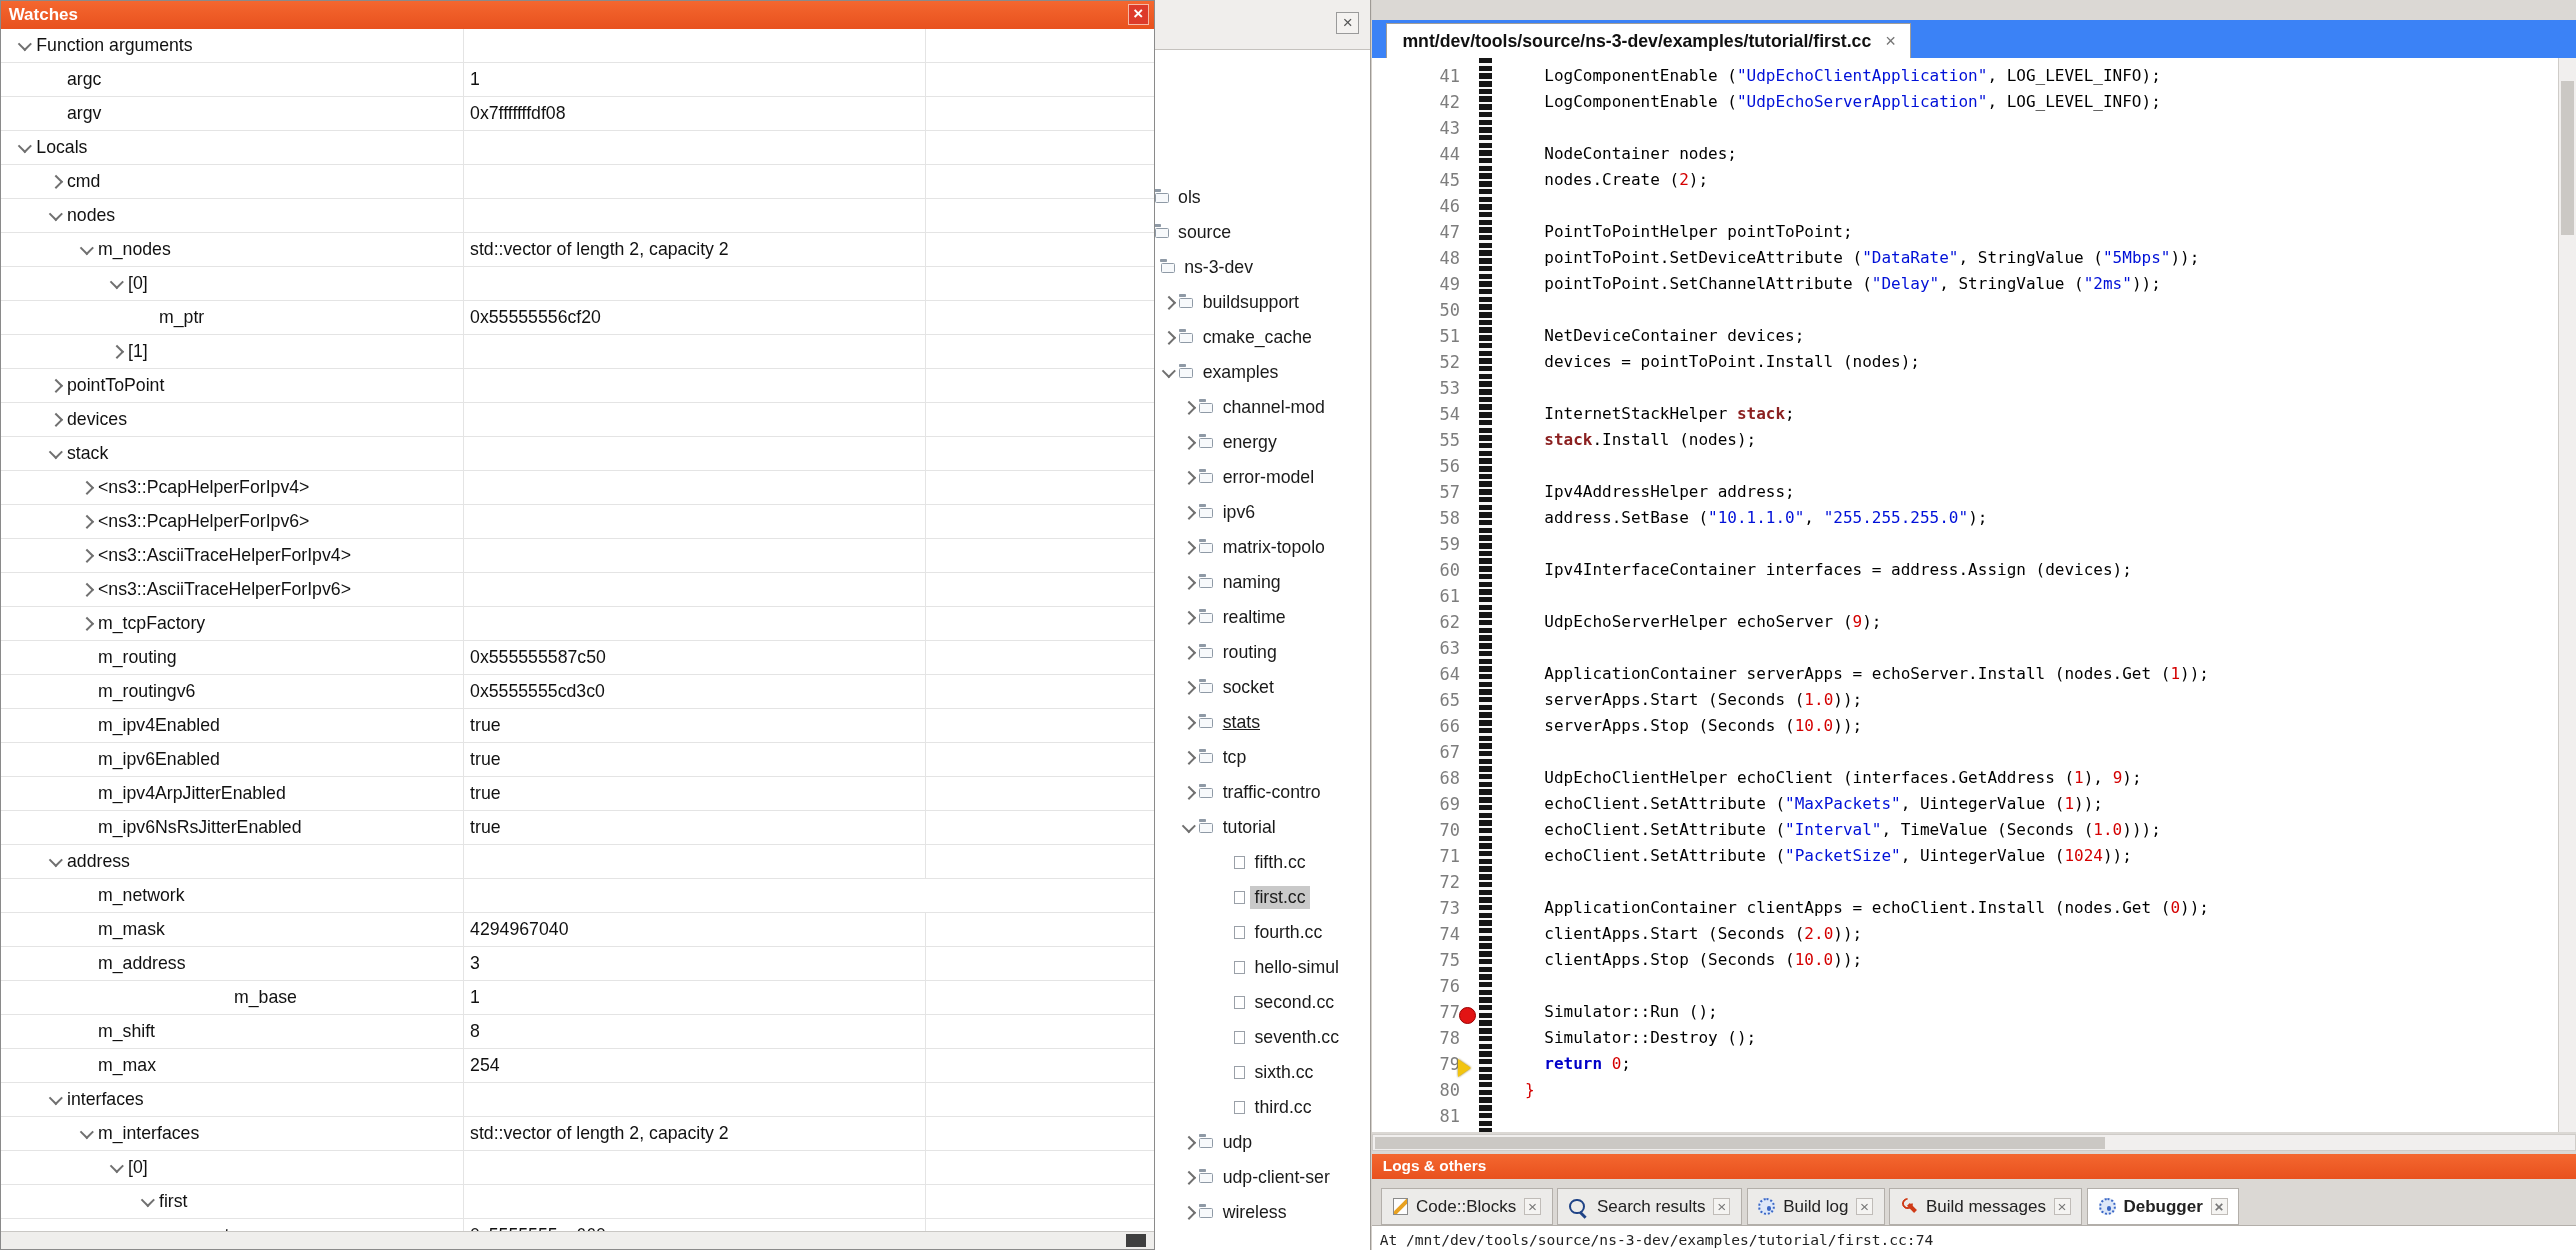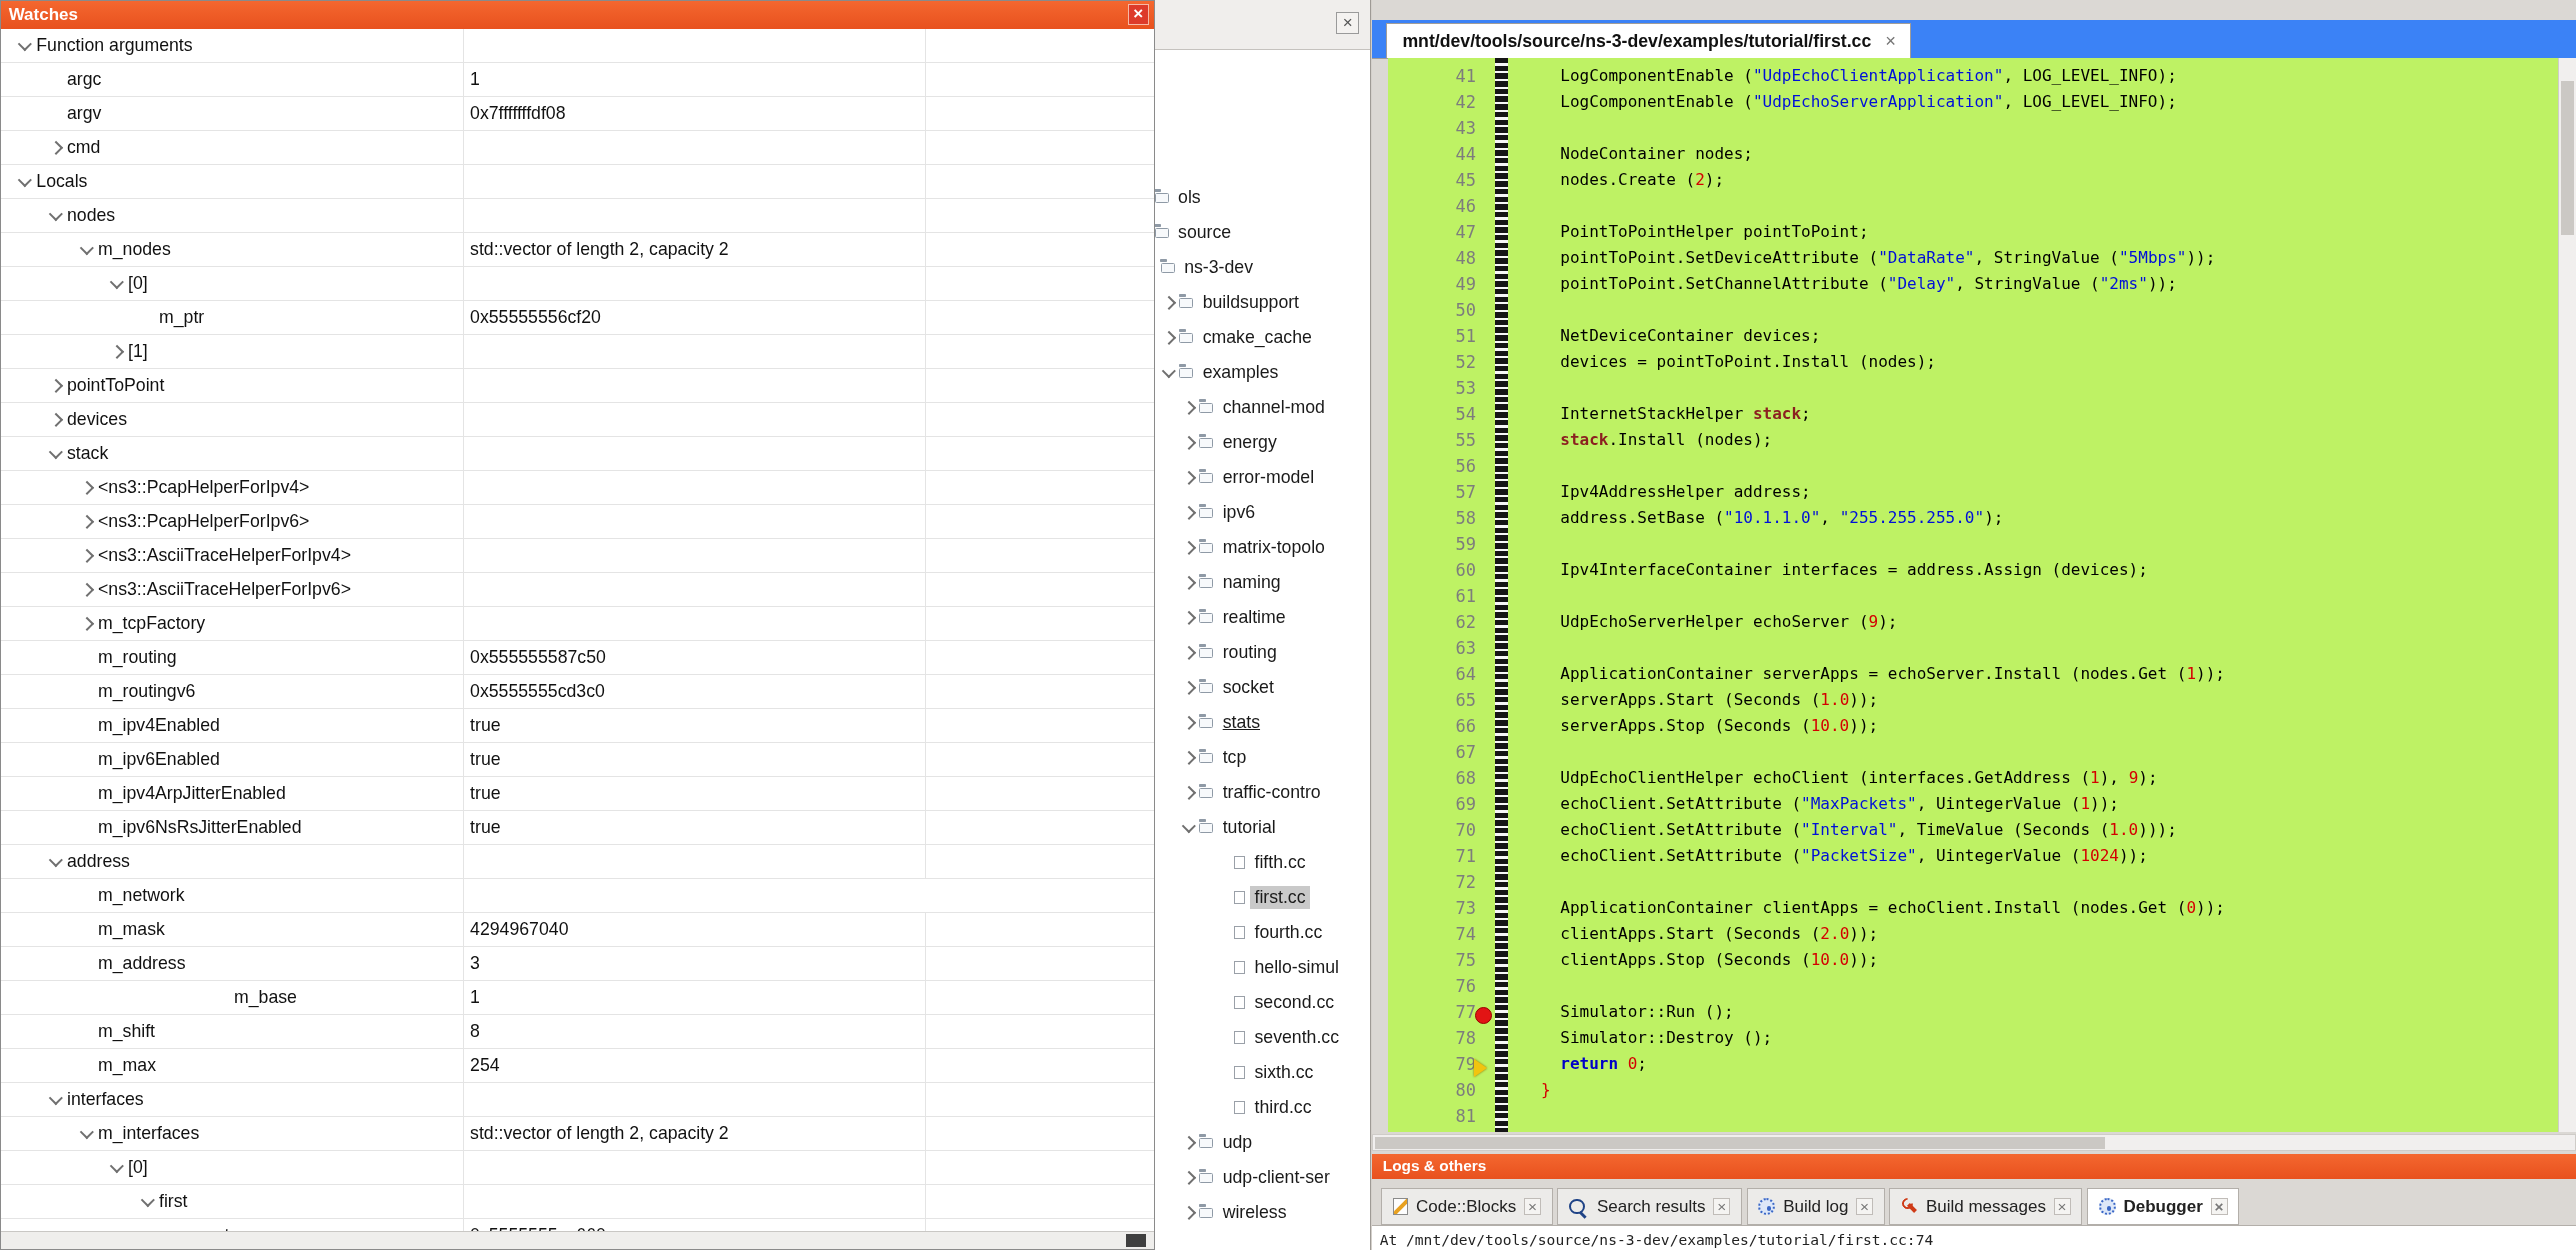--- a/index.html
+++ b/index.html
@@ -34,21 +34,21 @@
   .w-val{width:462px;border-right:0.8px solid #e4e4e4;line-height:32px;font-size:17.7px;padding-left:6.1px;color:#111;white-space:nowrap;overflow:hidden;}
   .w-extra{flex:1;}
   .w-hscroll{position:absolute;left:0;right:0;bottom:0;height:17px;background:#efeeec;border-top:0.8px solid #c9c7c4;}
   .w-hthumb{position:absolute;right:7.7px;top:2.3px;width:20px;height:12.3px;background:#3f3f3f;}
 
   
   .editor{position:absolute;left:1372px;top:0;width:1204px;height:1250px;background:#dbd8d4;z-index:2;}
   .tab-strip{position:absolute;top:20px;left:0;right:0;height:38px;background:#3b82f6;border-bottom:0.8px solid #a19d98;}
   .etab{position:absolute;left:14px;top:3.1px;height:35px;background:#fff;border:0.8px solid #a19d98;border-bottom:none;display:flex;align-items:center;padding:0 14px 0 15.4px;font-size:17.7px;font-weight:bold;color:#111;gap:14px;box-sizing:border-box;}
   .etab-close{font-size:18.4px;color:#777;font-weight:normal;}
-  .code-region{position:absolute;top:58px;left:16px;right:0;height:1074px;background:#bef264;overflow:hidden;}
+  .code-region{position:absolute;top:58px;left:0;right:0;height:1074px;background:#ffffff;overflow:hidden;}
   .gutter{position:absolute;left:0;top:4.6px;width:88px;text-align:right;}
   .num{height:26px;line-height:26px;font-family:"DejaVu Sans Mono","Liberation Mono",monospace;font-size:17px;color:#7d7d7d;}
   .fold-col{position:absolute;left:107px;top:0;bottom:0;width:13px;background:repeating-linear-gradient(180deg,#161616 0 5.4px,#f8f8f8 5.4px 7.7px);}
   .codelines{position:absolute;left:153px;top:4.6px;right:23px;}
   .cl{height:26px;line-height:26px;font-family:"DejaVu Sans Mono","Liberation Mono",monospace;font-size:16px;white-space:pre;color:#000;}
   .tok-p{color:#000;}
   .tok-s{color:#0010d8;}
   .tok-n{color:#d40000;}
   .tok-k{color:#0000c8;font-weight:bold;}
   .tok-u{color:#8b2020;font-weight:bold;}
@@ -451,35 +451,35 @@
         </div>
         <div class="w-row">
           <div class="w-cell w-name" style="padding-left: 43px;">
             <span class="chev-cell"></span>
             <span>argv</span>
           </div>
           <div class="w-cell w-val">0x7fffffffdf08</div>
           <div class="w-cell w-extra"></div>
         </div>
         <div class="w-row">
+          <div class="w-cell w-name" style="padding-left: 12.3px;">
+            <span class="chev-cell">
+              <span class="chev down"></span>
+            </span>
+            <span>Locals</span>
+          </div>
+          <div class="w-cell w-val"></div>
+          <div class="w-cell w-extra"></div>
+        </div>
+        <div class="w-row">
           <div class="w-cell w-name" style="padding-left: 43px;">
             <span class="chev-cell">
               <span class="chev right"></span>
             </span>
             <span>cmd</span>
-          </div>
-          <div class="w-cell w-val"></div>
-          <div class="w-cell w-extra"></div>
-        </div>
-        <div class="w-row">
-          <div class="w-cell w-name" style="padding-left: 12.3px;">
-            <span class="chev-cell">
-              <span class="chev down"></span>
-            </span>
-            <span>Locals</span>
           </div>
           <div class="w-cell w-val"></div>
           <div class="w-cell w-extra"></div>
         </div>
         <div class="w-row">
           <div class="w-cell w-name" style="padding-left: 43px;">
             <span class="chev-cell">
               <span class="chev down"></span>
             </span>
             <span>nodes</span>

